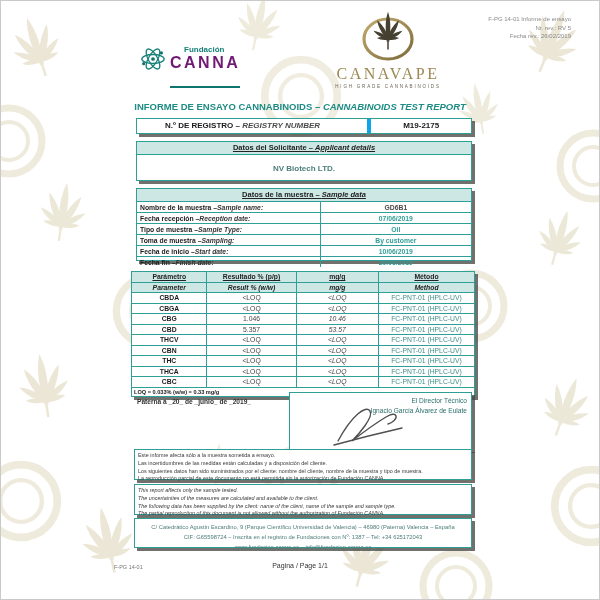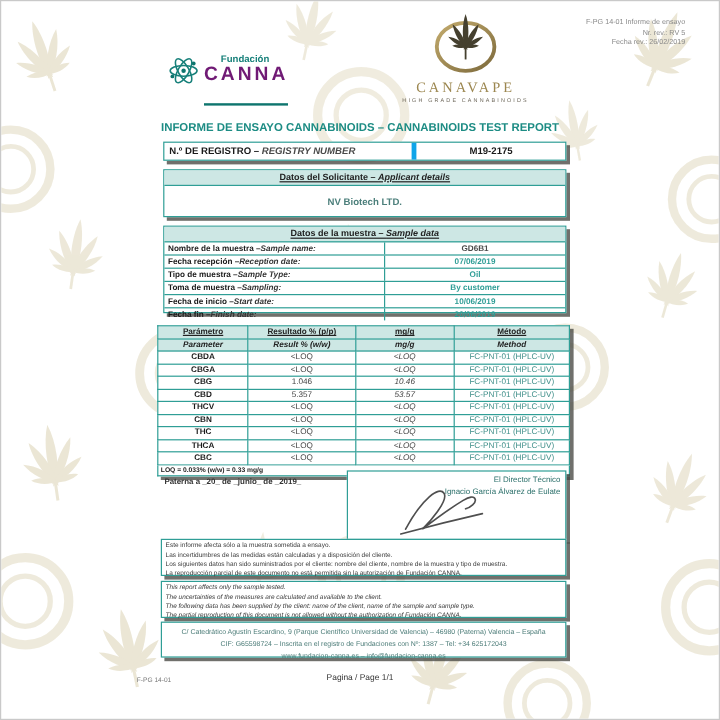--- a/index.html
+++ b/index.html
@@ -10,35 +10,35 @@
   }
   .wm-layer{position:absolute;left:0;top:0;z-index:0;}
   .content{position:absolute;left:0;top:0;width:100%;height:100%;z-index:1;}
 
   
   .canna-logo{position:absolute;left:138px;top:44px;display:flex;align-items:flex-start;}
   .canna-text{margin-left:3px;}
   .canna-small{font-size:8px;font-weight:bold;color:#17807a;display:block;margin-left:14px;}
   .canna-name{font-size:16px;font-weight:bold;color:#701a75;letter-spacing:2.5px;border-bottom:2px solid #0e756e;line-height:1;display:inline-block;padding-bottom:15px;}
   .canavape-logo{position:absolute;left:322px;top:10px;width:130px;text-align:center;}
-  .canavape-name{font-family:"Liberation Serif",serif;font-size:12px;color:#9c8750;letter-spacing:2.5px;line-height:1;margin-top:1px;}
+  .canavape-name{font-family:"Liberation Serif",serif;font-size:16px;color:#9c8750;letter-spacing:2.5px;line-height:1;margin-top:1px;}
   .canavape-tag{font-size:4.5px;letter-spacing:1.8px;color:#6b6558;margin-top:2px;}
   .doc-meta{position:absolute;right:28px;top:14px;text-align:right;font-size:6px;color:#8a8a8a;line-height:1.45;}
 
   
   .title{position:absolute;left:0;top:100px;width:100%;text-align:center;font-size:9.5px;font-weight:bold;color:#1d8c84;}
-  .title .it{}
+  .title .it{font-style:italic;}
 
   .tealbox{position:absolute;background:#fff;border:1px solid #2f9e96;box-shadow:3px 3px 0 rgba(72,72,66,.78);box-sizing:border-box;}
   .boxhead{background:#cde7e4;border-bottom:1px solid #2f9e96;text-align:center;font-weight:bold;font-size:7.5px;color:#222;line-height:12px;height:12px;}
   .boxhead u i{font-style:italic;}
 
   
   .registry{left:135px;top:117px;width:336px;height:16px;display:flex;}
-  .reg-label{flex:0 0 63%;border-right:4px solid #0ea5e9;font-size:8px;line-height:14px;padding-left:4px;box-sizing:border-box;white-space:nowrap;}
+  .reg-label{flex:0 0 63%;border-right:4px solid #0ea5e9;font-size:8px;line-height:14px;padding-left:4px;box-sizing:border-box;white-space:nowrap;margin-left:24px;}
   .reg-label b{color:#1a1a1a;}
   .reg-label i{font-weight:bold;color:#4a4a4a;}
   .reg-value{flex:1;text-align:center;font-size:8px;font-weight:bold;line-height:14px;color:#1a1a1a;}
 
   
   .applicant{left:135px;top:140px;width:336px;height:40px;}
   .applicant-body{height:27px;display:flex;align-items:center;justify-content:center;font-size:8px;font-weight:bold;color:#4c7f7b;}
 
   
   .samplebox{left:135px;top:187px;width:336px;height:73px;}

